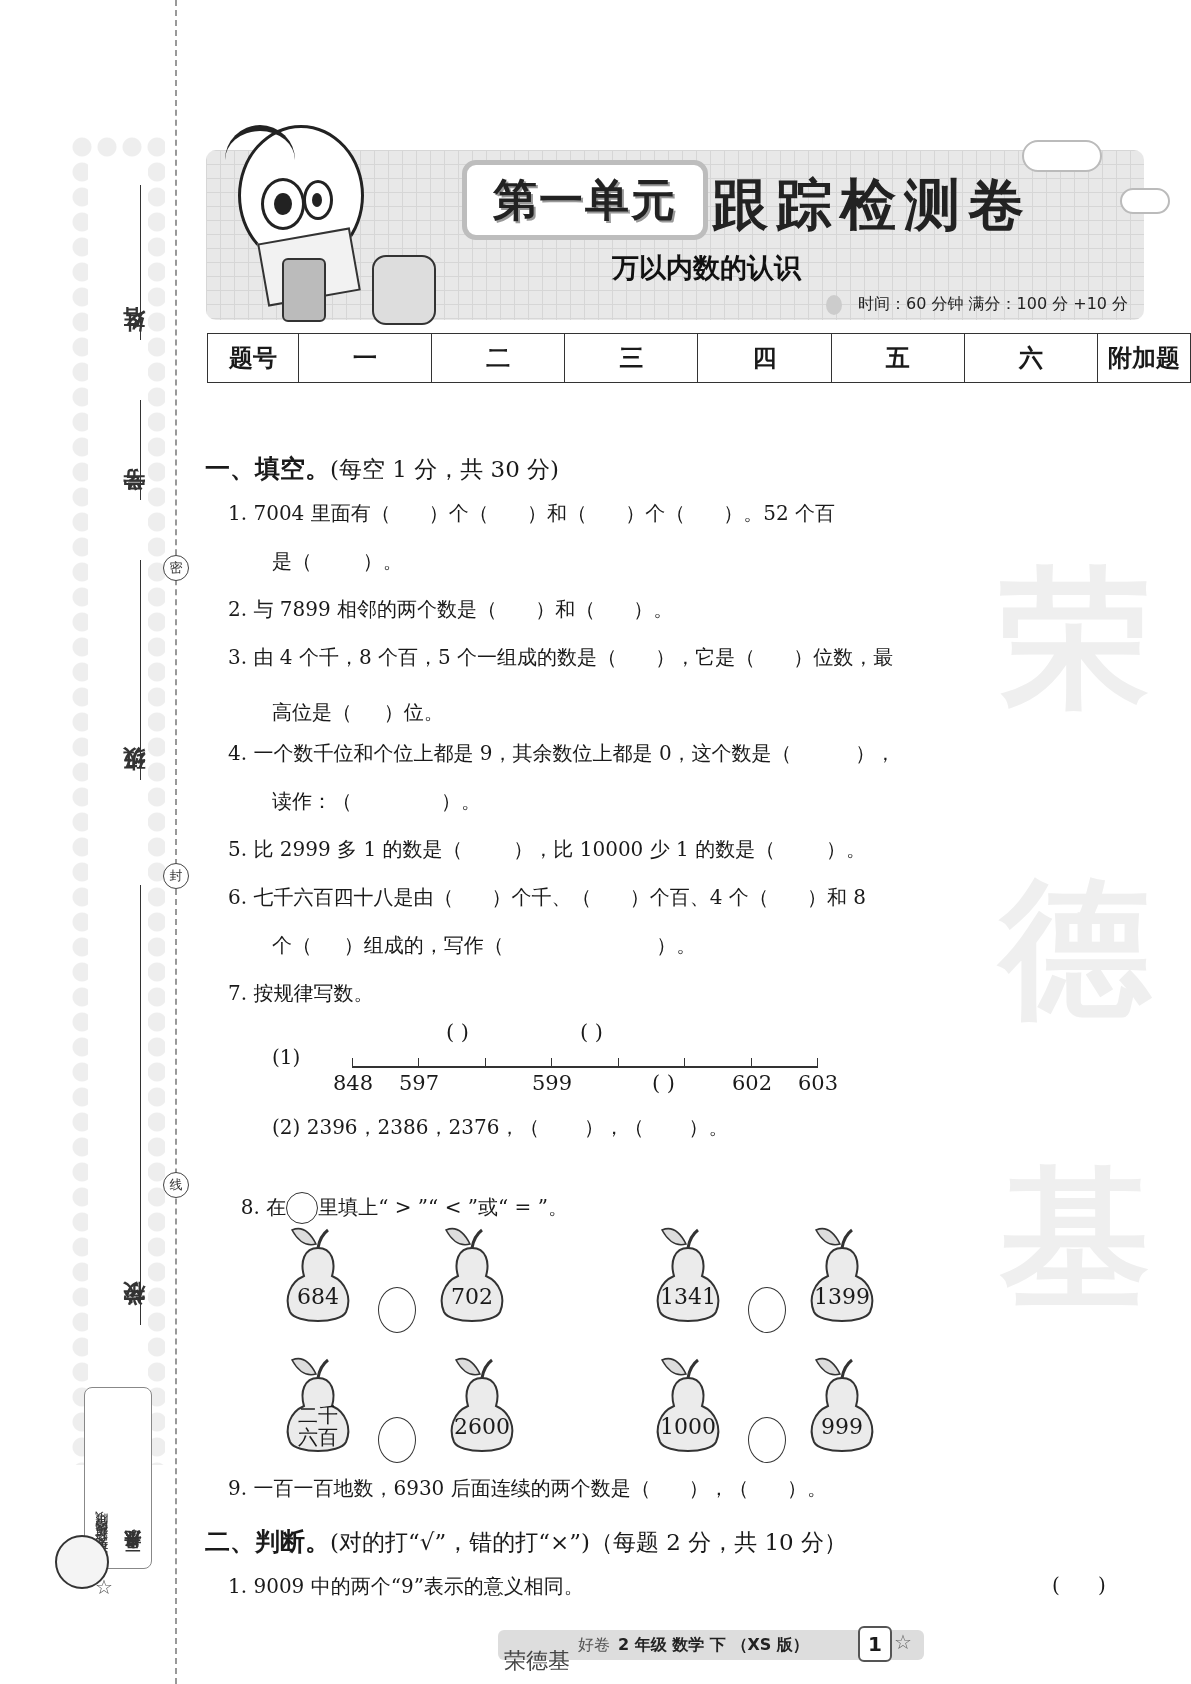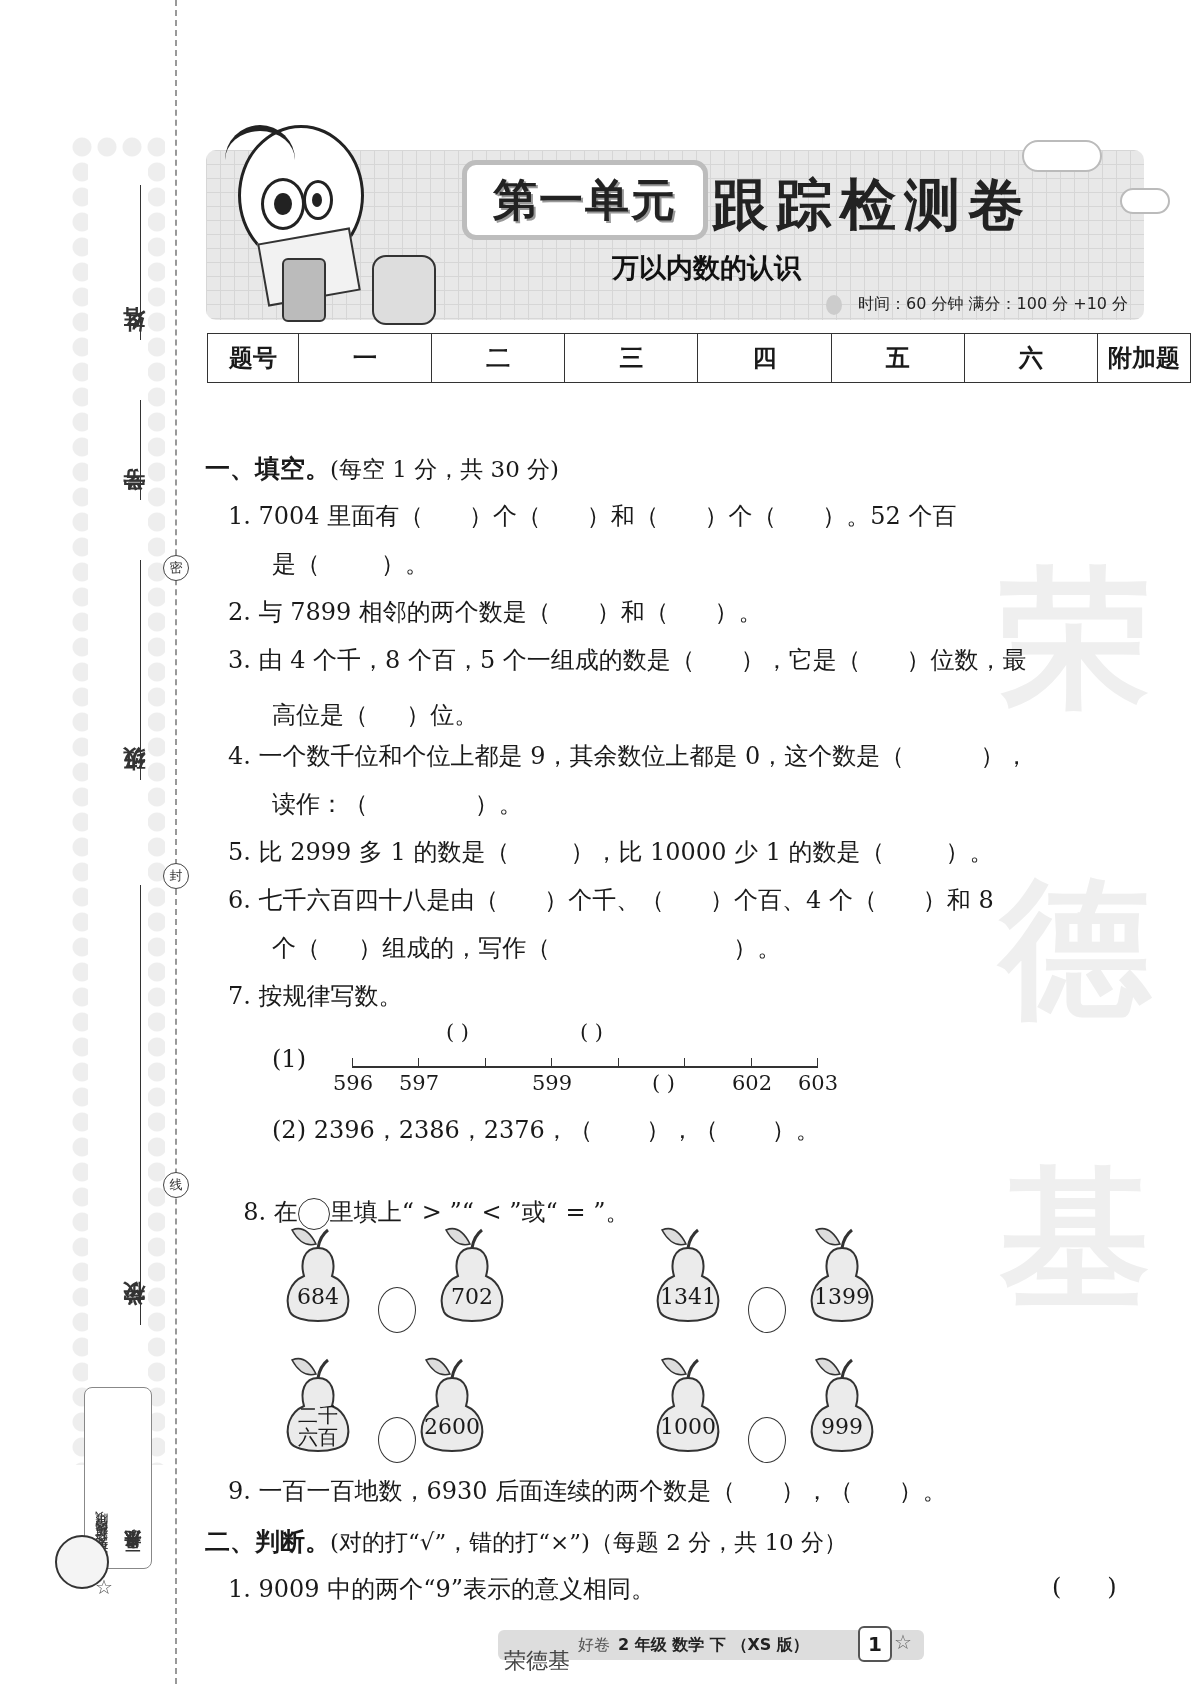--- a/index.html
+++ b/index.html
@@ -43,21 +43,21 @@
     background:#fff; border:3px solid #222; }
   .eye { position:absolute; background:#fff; border:3px solid #222; border-radius:50%; }
   .pupil { position:absolute; background:#222; border-radius:50%; }
   
   table.score { position:absolute; left:207px; top:333px; width:1077px; border-collapse:collapse;
     font-family:"DejaVu Sans",sans-serif; font-size:24px;padding-left:21px; }
   table.score td { border:1.5px solid #333; height:46px; text-align:center; font-weight:bold; }
   
   .sec { position:absolute; left:205px; font-size:23px; }
   .sec b { font-family:"DejaVu Sans",sans-serif; font-size:25px; }
-  .q { position:absolute; font-size:24px; white-space:pre; }
+  .q { position:absolute; font-size:20px; white-space:pre; }
   
   .nl { position:absolute; left:352px; top:1066px; width:466px; height:0; border-top:2px solid #333; }
   .tick { position:absolute; top:1058px; width:0; height:8px; border-left:1.5px solid #333; }
   .nl-lbl { position:absolute; top:1071px; font-size:21px; }
   
   .pear { position:absolute; width:80px; height:105px; }
   .pear svg { position:absolute; left:0; top:0; }
   .pear-lbl { position:absolute; left:0; width:80px; text-align:center; font-size:22px; }
   .cmp { position:absolute; width:36px; height:44px; border:1.5px solid #333; border-radius:50%; background:#fff; }
   .inline-circle { display:inline-block; width:30px; height:30px; border:1.5px solid #333; border-radius:50%; vertical-align:middle; }
@@ -158,21 +158,21 @@
 <div class="q" style="left:272px;top:1045px">(1)</div>
 <div class="nl"></div>
 <div class="tick" style="left:352px"></div>
 <div class="tick" style="left:418px"></div>
 <div class="tick" style="left:485px"></div>
 <div class="tick" style="left:551px"></div>
 <div class="tick" style="left:618px"></div>
 <div class="tick" style="left:684px"></div>
 <div class="tick" style="left:751px"></div>
 <div class="tick" style="left:817px"></div>
-<div class="nl-lbl" style="left:333px">596</div>
+<div class="nl-lbl" style="left:333px">848</div>
 <div class="nl-lbl" style="left:399px">597</div>
 <div class="nl-lbl" style="left:446px;top:1020px">(    )</div>
 <div class="nl-lbl" style="left:532px">599</div>
 <div class="nl-lbl" style="left:580px;top:1020px">(    )</div>
 <div class="nl-lbl" style="left:652px">(    )</div>
 <div class="nl-lbl" style="left:732px">602</div>
 <div class="nl-lbl" style="left:798px">603</div>
 
 <div class="q" style="left:272px;top:1114px">(2) 2396，2386，2376，（       ），（       ）。</div>
 
@@ -219,21 +219,21 @@
 <div class="pear" style="left:278px;top:1352px">
   <svg width="80" height="105" viewBox="0 0 80 105">
       <path d="M14 8 q14 -6 24 14 q-14 4 -24 -14z" fill="#ddd" stroke="#333" stroke-width="1.5"></path>
       <path d="M40 26 q2 -12 10 -18" fill="none" stroke="#333" stroke-width="3"></path>
       <path d="M40 26 c-14 0 -18 14 -14 28 c-14 6 -20 22 -14 36 c6 12 50 12 56 0 c6 -14 0 -30 -14 -36 c4 -14 0 -28 -14 -28z" fill="#ebebeb" stroke="#333" stroke-width="2"></path>
     </svg>
   <div class="pear-lbl" style="top:52px;white-space:pre-line;line-height:22px;font-size:20px">二千
 六百</div>
 </div>
 <div class="cmp" style="left:378px;top:1417px"></div>
-<div class="pear" style="left:412px;top:1352px">
+<div class="pear" style="left:442px;top:1352px">
   <svg width="80" height="105" viewBox="0 0 80 105">
       <path d="M14 8 q14 -6 24 14 q-14 4 -24 -14z" fill="#ddd" stroke="#333" stroke-width="1.5"></path>
       <path d="M40 26 q2 -12 10 -18" fill="none" stroke="#333" stroke-width="3"></path>
       <path d="M40 26 c-14 0 -18 14 -14 28 c-14 6 -20 22 -14 36 c6 12 50 12 56 0 c6 -14 0 -30 -14 -36 c4 -14 0 -28 -14 -28z" fill="#ebebeb" stroke="#333" stroke-width="2"></path>
     </svg>
   <div class="pear-lbl" style="top:62px">2600</div>
 </div>
 
 <div class="pear" style="left:648px;top:1352px">
   <svg width="80" height="105" viewBox="0 0 80 105">

